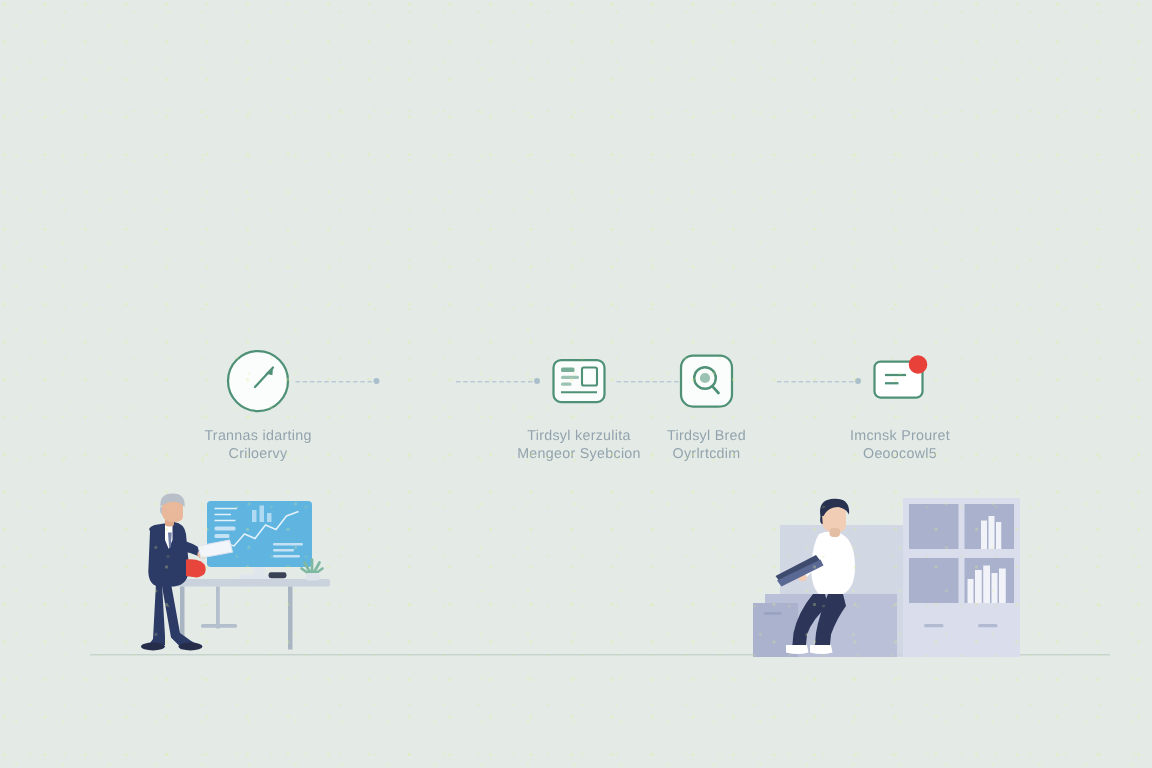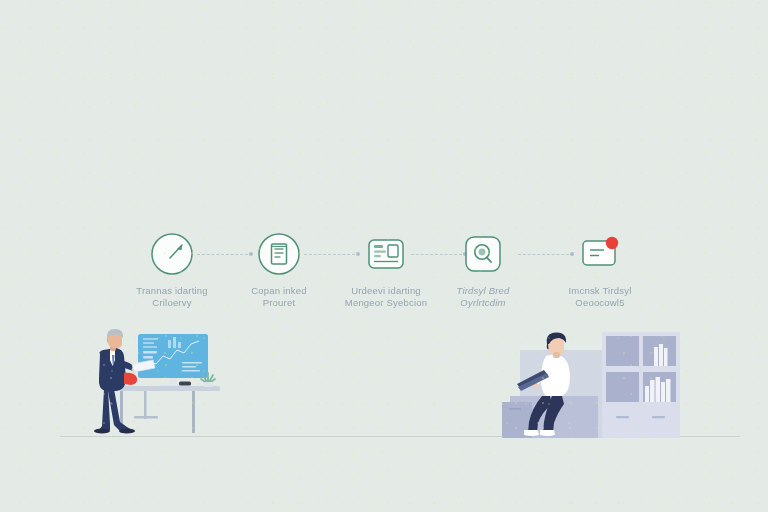--- a/index.html
+++ b/index.html
@@ -129,55 +129,39 @@
           <line x1="20" y1="26" x2="32" y2="13" stroke="#4f9176" stroke-width="1.5" stroke-linecap="round"></line>
           <path d="M32 13 l-0.4 5.2 -4.6 -1.2 z" fill="#4f9176"></path>
         </svg>
       </div>
       <div class="node-label">
         <div>Trannas idarting</div>
         <div>Criloervy</div>
       </div>
     </div>
 
-    <div class="node" style="left:224px;top:0;">
-      <div class="node-icon">
-        <svg width="44" height="44" viewBox="0 0 44 44">
-          <circle cx="22" cy="22" r="20" fill="#fbfdfc" stroke="#4f9176" stroke-width="1.5"></circle>
-          <rect x="14.5" y="12" width="15" height="20" rx="1.6" fill="#ffffff" stroke="#4f9176" stroke-width="1.5"></rect>
-          <line x1="17.5" y1="17" x2="26.5" y2="17" stroke="#4f9176" stroke-width="1.3"></line>
-          <line x1="17.5" y1="21" x2="26.5" y2="21" stroke="#4f9176" stroke-width="1.3"></line>
-          <line x1="17.5" y1="25" x2="23.5" y2="25" stroke="#4f9176" stroke-width="1.3"></line>
-          <line x1="14.5" y1="14.4" x2="29.5" y2="14.4" stroke="#4f9176" stroke-width="1.1"></line>
-        </svg>
-      </div>
-      <div class="node-label">
-        <div>Copan inked</div>
-        <div>Prouret</div>
-      </div>
-    </div>
 
     <div class="node" style="left:331px;top:0;">
       <div class="node-icon">
         <svg width="44" height="44" viewBox="0 0 44 44">
           <rect x="5" y="8" width="34" height="28" rx="5" fill="#fbfdfc" stroke="#4f9176" stroke-width="1.5"></rect>
           <rect x="10" y="13" width="9" height="3" rx="1" fill="#4f9176" opacity=".75"></rect>
           <rect x="10" y="18.5" width="12" height="2.2" rx="1" fill="#4f9176" opacity=".55"></rect>
           <rect x="10" y="23" width="7" height="2.2" rx="1" fill="#4f9176" opacity=".55"></rect>
           <rect x="24" y="13" width="10" height="12" rx="1.2" fill="none" stroke="#4f9176" stroke-width="1.4"></rect>
           <line x1="10" y1="29.5" x2="34" y2="29.5" stroke="#4f9176" stroke-width="1.3"></line>
         </svg>
       </div>
       <div class="node-label">
-        <div>Urdeevi idarting</div>
+        <div>Tirdsyl kerzulita</div>
         <div>Mengeor Syebcion</div>
       </div>
     </div>
 
-    <div class="node" style="left:428px;top:0;font-style:italic;">
+    <div class="node" style="left:416px;top:0;">
       <div class="node-icon">
         <svg width="44" height="44" viewBox="0 0 44 44">
           <rect x="5" y="5" width="34" height="34" rx="8" fill="#fbfdfc" stroke="#4f9176" stroke-width="1.5"></rect>
           <circle cx="21" cy="20" r="7.2" fill="none" stroke="#4f9176" stroke-width="1.6"></circle>
           <circle cx="21" cy="20" r="3.4" fill="#4f9176" opacity=".55"></circle>
           <line x1="25.8" y1="25.4" x2="30" y2="30" stroke="#4f9176" stroke-width="1.8" stroke-linecap="round"></line>
         </svg>
       </div>
       <div class="node-label">
         <div>Tirdsyl Bred</div>
@@ -188,21 +172,21 @@
     <div class="node" style="left:545px;top:0;">
       <div class="node-icon">
         <svg width="44" height="44" viewBox="0 0 44 44">
           <rect x="5" y="9" width="32" height="24" rx="4" fill="#ffffff" stroke="#4f9176" stroke-width="1.5"></rect>
           <line x1="12" y1="18" x2="26" y2="18" stroke="#4f9176" stroke-width="1.5"></line>
           <line x1="12" y1="23.5" x2="21" y2="23.5" stroke="#4f9176" stroke-width="1.5"></line>
           <circle cx="34" cy="11" r="6.2" fill="#e8413a"></circle>
         </svg>
       </div>
       <div class="node-label">
-        <div>Imcnsk Tirdsyl</div>
+        <div>Imcnsk Prouret</div>
         <div>Oeoocowl5</div>
       </div>
     </div>
   </div>
 
   <div id="ground"></div>
 
   <div class="scene" id="scene-left">
     <svg width="150" height="112" viewBox="0 0 150 112">
 

